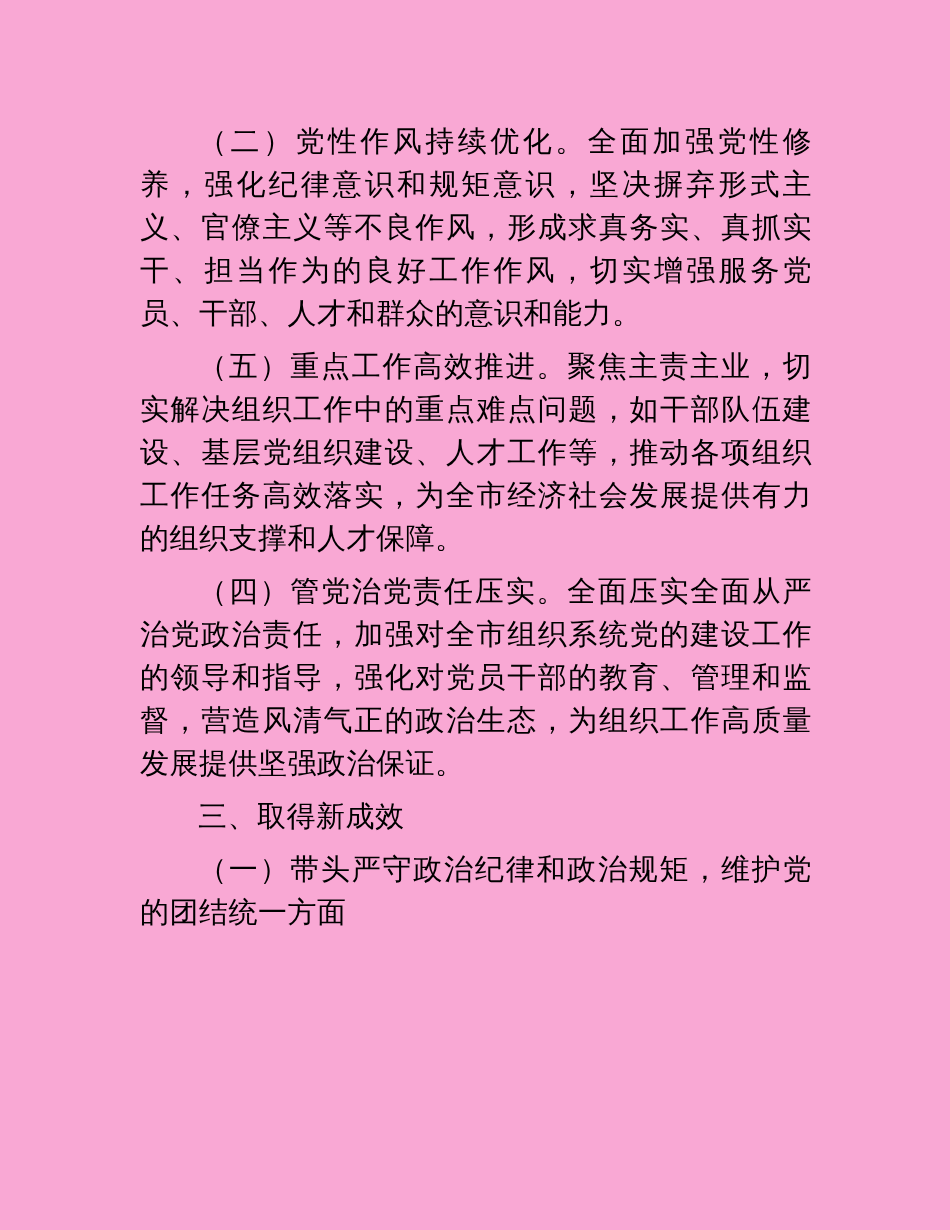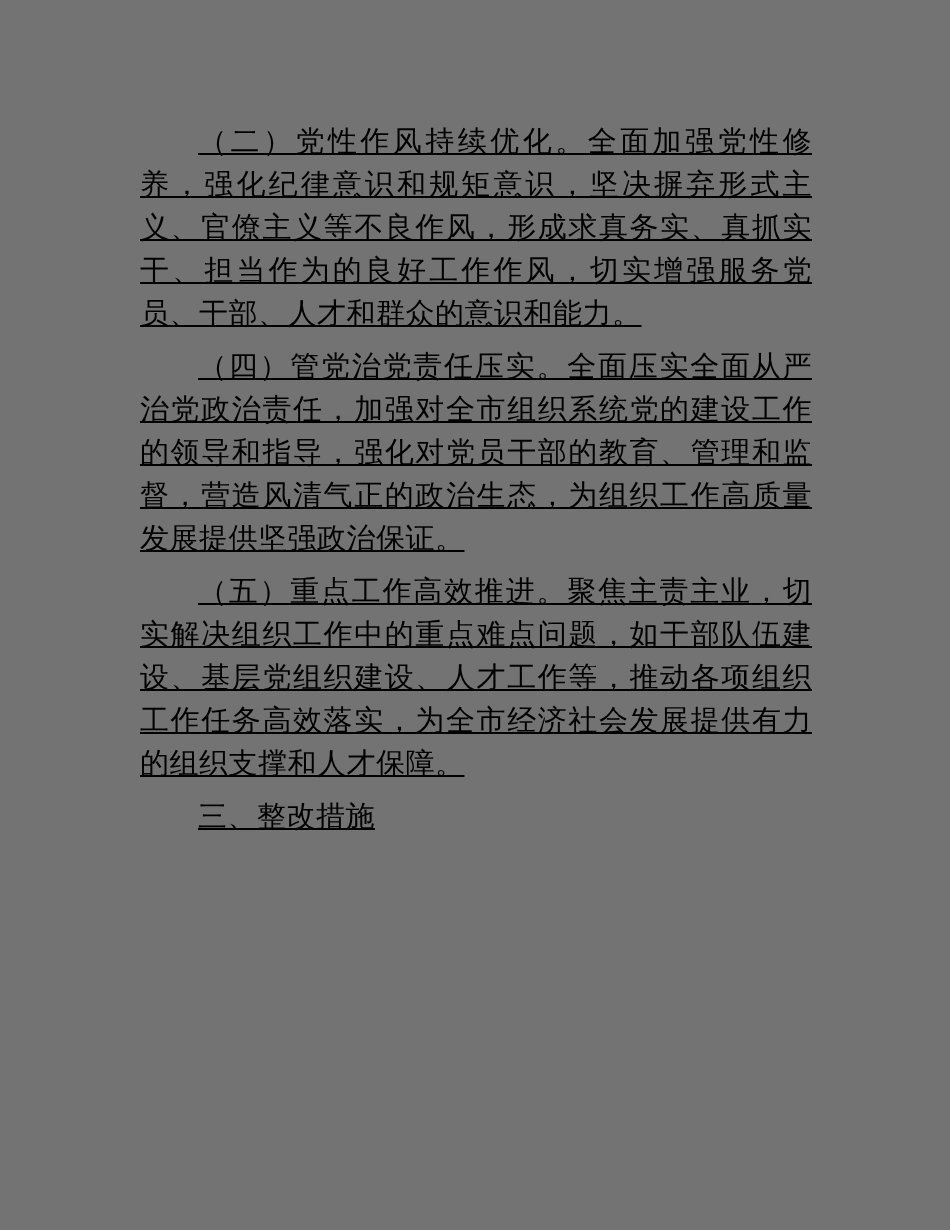--- a/index.html
+++ b/index.html
@@ -9,23 +9,22 @@
   }
   body {
     width: 950px;
     height: 1230px;
     overflow: hidden;
   }
   .page {
     box-sizing: border-box;
     width: 950px;
     height: 1230px;
-    background: #737373;
+    background: #f9a8d4;
     padding: 120px 138px 0 140px;
-    text-decoration: underline;
   }
   .para {
     font-family: "Liberation Sans", "DejaVu Sans", sans-serif;
     font-size: 29px;
     line-height: 43px;
     color: #000000;
     text-align: justify;
     text-justify: inter-ideograph;
     text-indent: 2em;
     margin: 0 0 10px 0;
@@ -36,19 +35,20 @@
     
   }
 </style>
 </head>
 <body>
 
 <div class="page">
   <p class="para">（二）党性作风持续优化。全面加强党性修养，强化纪律意识和规矩意识，坚决摒弃形式主义、官僚主义等不良作风，形成求真务实、真抓实干、担当作为的良好工作作风，切实增强服务党员、干部、人才和群众的意识和能力。</p>
 
 
+  <p class="para">（五）重点工作高效推进。聚焦主责主业，切实解决组织工作中的重点难点问题，如干部队伍建设、基层党组织建设、人才工作等，推动各项组织工作任务高效落实，为全市经济社会发展提供有力的组织支撑和人才保障。</p>
+
   <p class="para">（四）管党治党责任压实。全面压实全面从严治党政治责任，加强对全市组织系统党的建设工作的领导和指导，强化对党员干部的教育、管理和监督，营造风清气正的政治生态，为组织工作高质量发展提供坚强政治保证。</p>
 
-  <p class="para">（五）重点工作高效推进。聚焦主责主业，切实解决组织工作中的重点难点问题，如干部队伍建设、基层党组织建设、人才工作等，推动各项组织工作任务高效落实，为全市经济社会发展提供有力的组织支撑和人才保障。</p>
+  <p class="para heading">三、取得新成效</p>
 
-  <p class="para heading">三、整改措施</p>
-
+  <p class="para">（一）带头严守政治纪律和政治规矩，维护党的团结统一方面</p>
 </div>
 
 </body></html>

